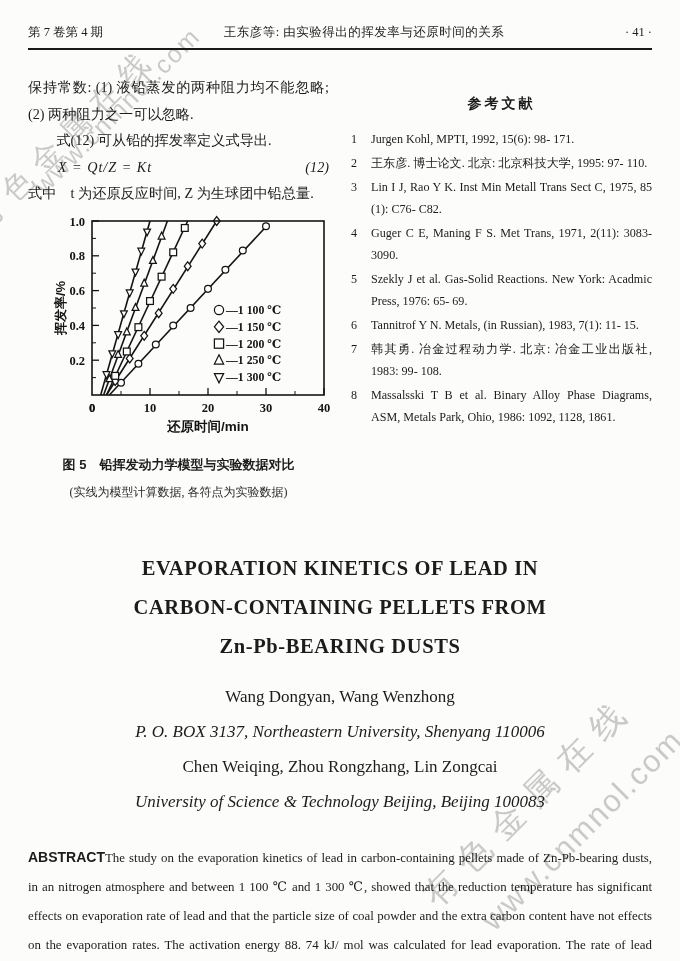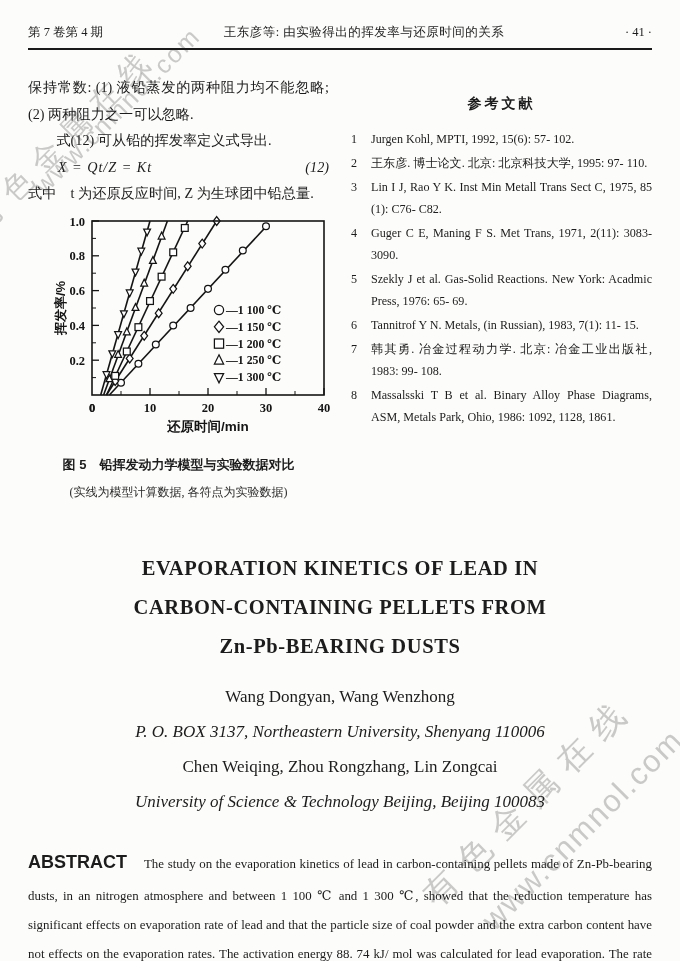--- a/index.html
+++ b/index.html
@@ -48,22 +48,22 @@
   .ref .n{width:20px; flex:none;}
   .ref .t{flex:1; text-align:justify;}
 
   
   .eng{text-align:center; margin-top:46px;}
   .eng .tline{font-size:20.5px; font-weight:700; line-height:1.9; letter-spacing:.6px;}
   .authors{margin-top:14px; font-size:17px; line-height:2.05;}
   .authors .affil{font-style:italic;}
 
   .abstract{margin-top:22px; font-size:12.9px; line-height:2.24; text-align:justify;}
-  .abstract .lbl{font-weight:700; font-size:18px;
-                 font-family:"Liberation Sans","DejaVu Sans",sans-serif; margin-right:17px;}
+  .abstract .lbl{font-weight:700; font-size:14px;
+                 font-family:"Liberation Sans","DejaVu Sans",sans-serif; margin-right:0;}
 </style>
 </head>
 <body>
 
 <div class="page">
 
   <span class="wm wm-cn1">有色金属在线</span>
   <span class="wm wm-url1">www.cnmnol.com</span>
   <span class="wm wm-cn2">有色金属在线</span>
   <span class="wm wm-url2">www.cnmnol.com</span>
@@ -181,21 +181,21 @@
           <div class="fig-sub">(实线为模型计算数据, 各符点为实验数据)</div>
         </div>
       </div>
 
       <div class="col">
 
         <div class="refs-title">参考文献</div>
         <div class="refs">
           <div class="ref">
             <span class="n">1</span>
-            <span class="t">Jurgen Kohl, MPTI, 1992, 15(6): 57- 102.</span>
+            <span class="t">Jurgen Kohl, MPTI, 1992, 15(6): 98- 171.</span>
           </div>
           <div class="ref">
             <span class="n">2</span>
             <span class="t">王东彦. 博士论文. 北京: 北京科技大学, 1995: 97- 110.</span>
           </div>
           <div class="ref">
             <span class="n">3</span>
             <span class="t">Lin I J, Rao Y K. Inst Min Metall Trans Sect C, 1975, 85 (1): C76- C82.</span>
           </div>
           <div class="ref">

